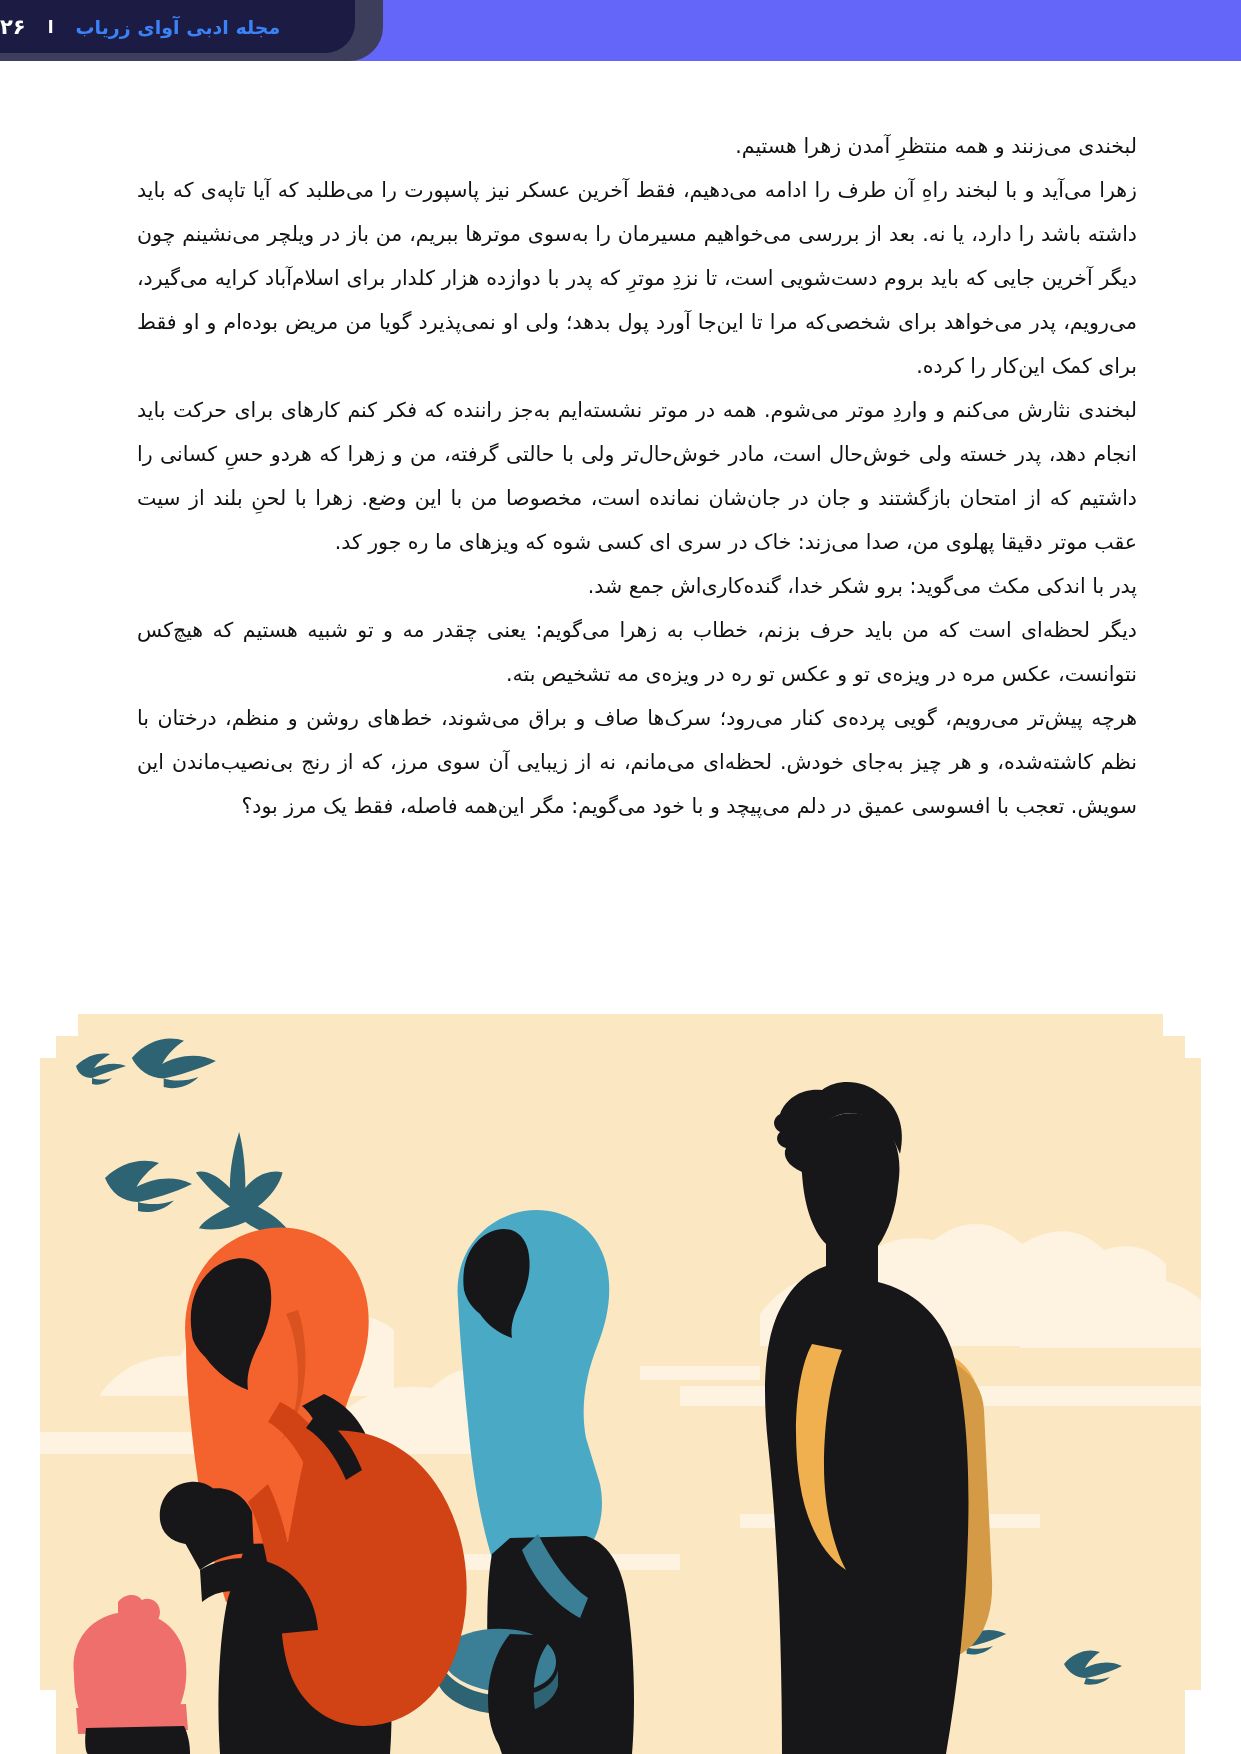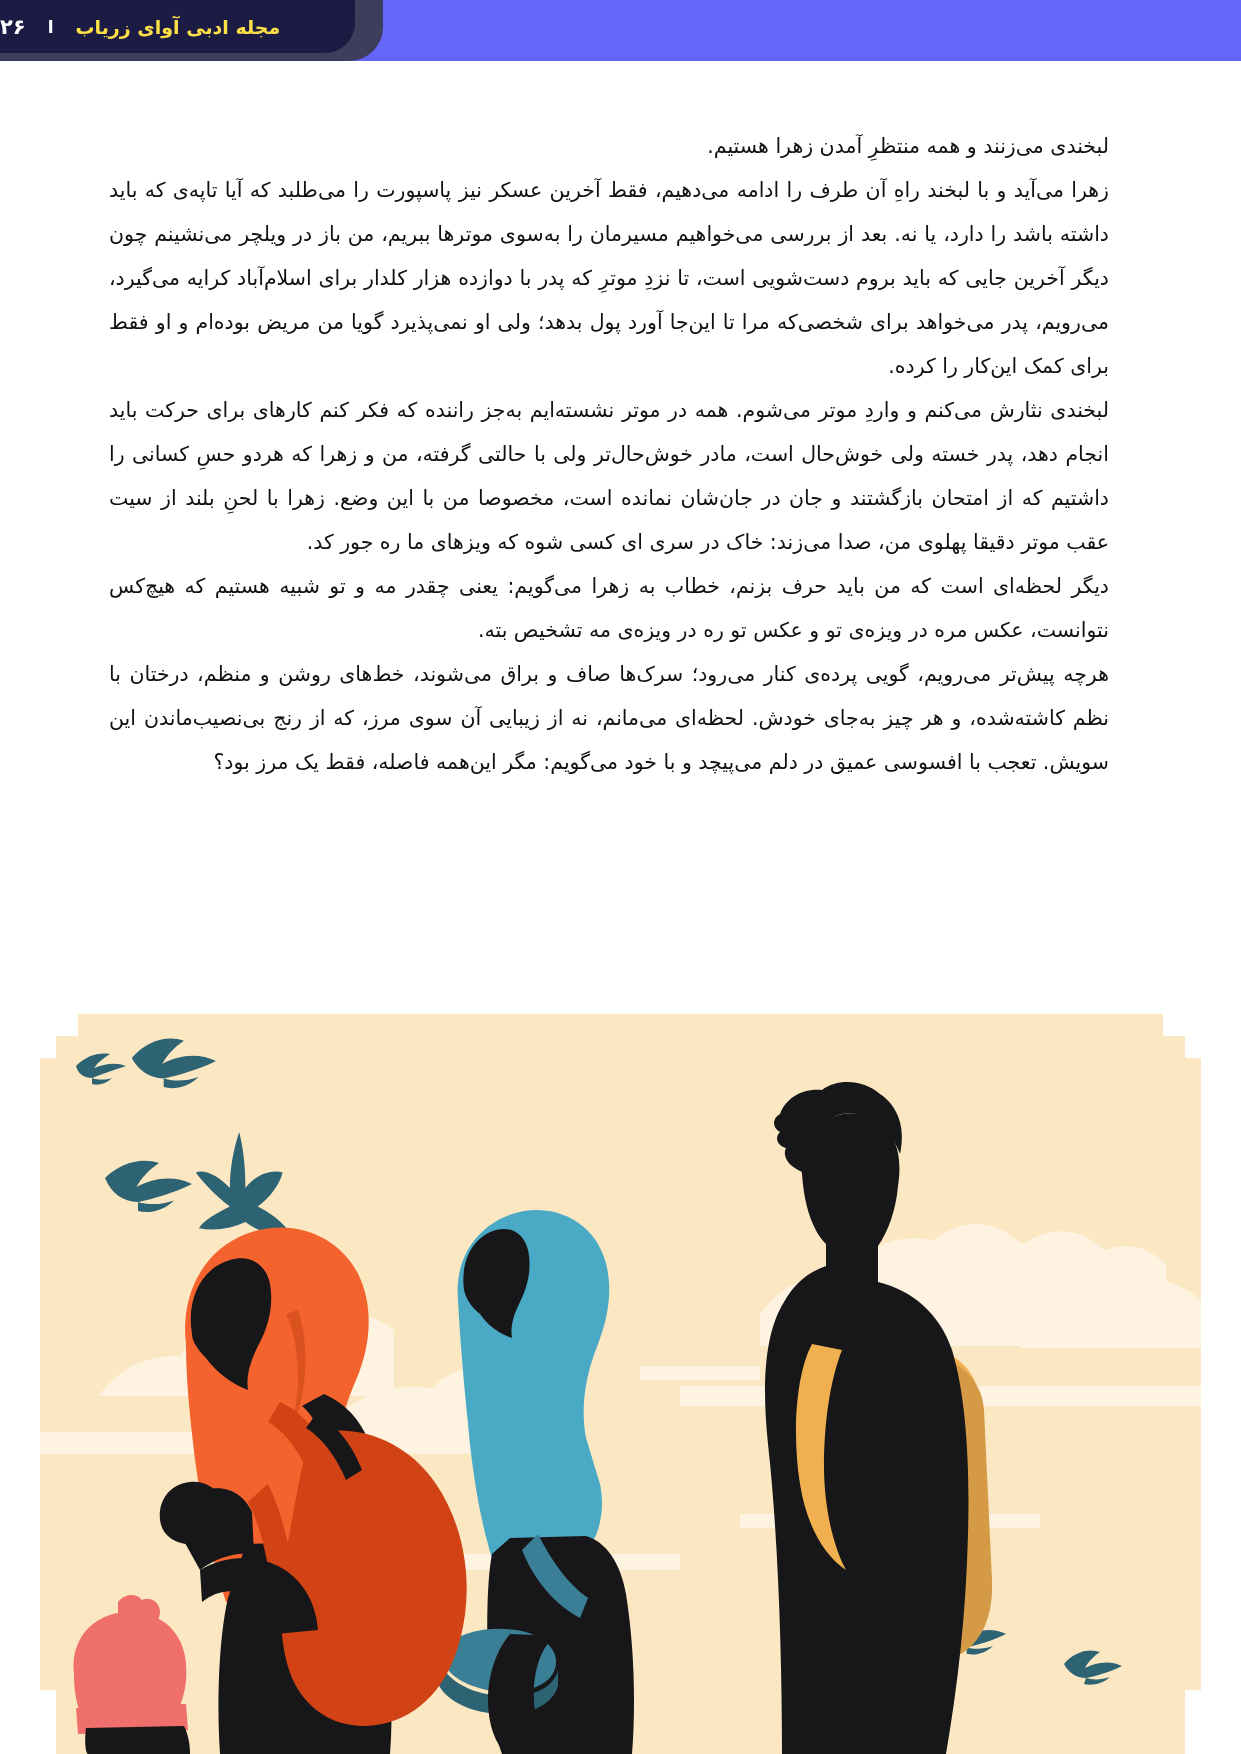--- a/index.html
+++ b/index.html
@@ -45,21 +45,21 @@
     background: #1b1b44;
     border-bottom-right-radius: 30px;
     display: flex;
     flex-direction: row;
     align-items: center;
     justify-content: flex-end;
     box-sizing: border-box;
     padding: 0 18px 0 0;
   }
   .header-title {
-    color: #fde047;
+    color: #3b82f6;
     font-size: 19px;
     font-weight: bold;
     letter-spacing: 0px;
     white-space: nowrap;
   }
   .header-sep {
     color: #ffffff;
     font-size: 17px;
     font-weight: bold;
     margin: 0 22px;
@@ -69,21 +69,21 @@
     font-size: 21px;
     font-weight: bold;
     letter-spacing: 1px;
     text-align: right;
   }
 
   
   .article-body {
     position: absolute;
     top: 124px;
-    right: 132px;
+    right: 104px;
     width: 1000px;
     direction: rtl;
     text-align: justify;
     text-align-last: right;
     color: #111111;
     font-family: "DejaVu Sans", "Liberation Sans", sans-serif;
     font-size: 20.5px;
     line-height: 44px;
   }
   .article-body p {
@@ -133,20 +133,21 @@
     <span class="header-title">مجله ادبی آوای زریاب</span>
     <span class="header-sep">ا</span>
     <span class="header-page-number">۲۶</span>
   </div>
 </div>
 
 <div class="article-body">
   <p class="short">لبخندی می‌زنند و همه منتظرِ آمدن زهرا هستیم.</p>
   <p>زهرا می‌آید و با لبخند راهِ آن طرف را ادامه می‌دهیم، فقط آخرین عسکر نیز پاسپورت را می‌طلبد که آیا تاپه‌ی که باید داشته باشد را دارد، یا نه. بعد از بررسی می‌خواهیم مسیرمان را به‌سوی موترها ببریم، من باز در ویلچر می‌نشینم چون دیگر آخرین جایی که باید بروم دست‌شویی است، تا نزدِ موترِ که پدر با دوازده هزار کلدار برای اسلام‌آباد کرایه می‌گیرد، می‌رویم، پدر می‌خواهد برای شخصی‌که مرا تا این‌جا آورد پول بدهد؛ ولی او نمی‌پذیرد گویا من مریض بوده‌ام و او فقط برای کمک این‌کار را کرده.</p>
   <p>لبخندی نثارش می‌کنم و واردِ موتر می‌شوم. همه در موتر نشسته‌ایم به‌جز راننده که فکر کنم کارهای برای حرکت باید انجام دهد، پدر خسته ولی خوش‌حال است، مادر خوش‌حال‌تر ولی با حالتی گرفته، من و زهرا که هردو حسِ کسانی را داشتیم که از امتحان بازگشتند و جان در جان‌شان نمانده است، مخصوصا من با این وضع. زهرا با لحنِ بلند از سیت عقب موتر دقیقا پهلوی من، صدا می‌زند: خاک در سری ای کسی شوه که ویزهای ما ره جور کد.</p>
+  <p class="short">پدر با اندکی مکث می‌گوید: برو شکر خدا، گنده‌کاری‌اش جمع شد.</p>
   <p>دیگر لحظه‌ای است که من باید حرف بزنم، خطاب به زهرا می‌گویم: یعنی چقدر مه و تو شبیه هستیم که هیچ‌کس نتوانست، عکس مره در ویزه‌ی تو و عکس تو ره در ویزه‌ی مه تشخیص بته.</p>
   <p>هرچه پیش‌تر می‌رویم، گویی پرده‌ی کنار می‌رود؛ سرک‌ها صاف و براق می‌شوند، خط‌های روشن و منظم، درختان با نظم کاشته‌شده، و هر چیز به‌جای خودش. لحظه‌ای می‌مانم، نه از زیبایی آن سوی  مرز، که از رنج بی‌نصیب‌ماندن این سویش. تعجب با افسوسی عمیق در دلم می‌پیچد و با خود می‌گویم: مگر این‌همه فاصله، فقط یک مرز بود؟</p>
 </div>
 
 <div class="illustration-frame">
   <svg class="illustration-svg" viewBox="0 0 1161 740" xmlns="http://www.w3.org/2000/svg">
 
     <rect x="0" y="0" width="1161" height="740" fill="#fbe8c3"></rect>
 
     <g fill="#fdf3e0">

